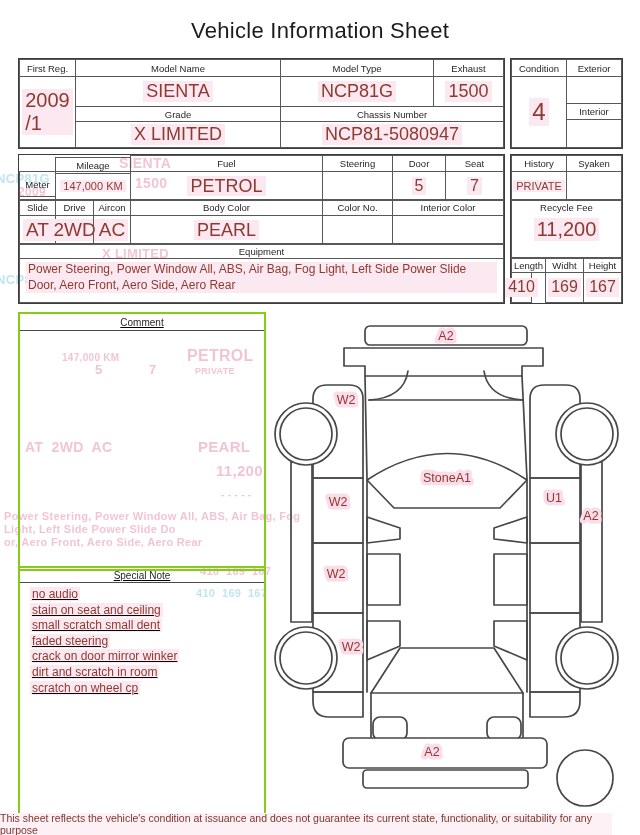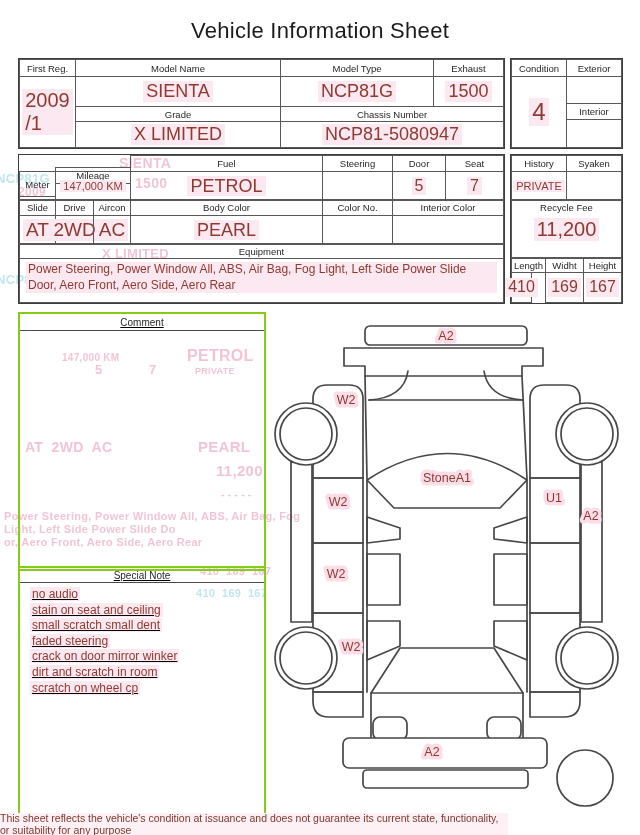--- a/index.html
+++ b/index.html
@@ -30,21 +30,21 @@
   .ghost{position:absolute;font-weight:600;letter-spacing:.3px;white-space:pre;
          opacity:.55;line-height:1.17;pointer-events:none;}
   .gp{color:#e893b4;}
   .gc{color:#8fd0e2;}
   
   .diagram{position:absolute;left:270px;top:315px;width:368px;height:505px;}
   .ln{fill:none;stroke:#474747;stroke-width:1.7;stroke-linejoin:round;stroke-linecap:round;}
   .lnf{fill:#fff;stroke:#474747;stroke-width:1.7;stroke-linejoin:round;}
   .dlabel{font-family:"Liberation Sans",sans-serif;font-size:12.5px;fill:#8e3a31;
           paint-order:stroke;stroke:#fbdde9;stroke-width:7;stroke-linejoin:round;text-anchor:middle;}
-  .footer{position:absolute;left:0;top:813px;width:508px;height:22px;background:#fdf1f6;
+  .footer{position:absolute;left:0;top:813px;width:612px;height:22px;background:#fdf1f6;
           display:flex;align-items:center;justify-content:center;font-size:10.5px;color:#7c372d;}
 </style>
 </head>
 <body>
 
 <div class="sheet">
 
   <div>
     <div class="ghost gp" style="left:119px;top:155px;font-size:14px">SIENTA</div>
     <div class="ghost gp" style="left:135px;top:175px;font-size:14px">1500</div>
@@ -105,21 +105,21 @@
       </div>
     <div class="cell hdr" style="left:55px;top:0;width:56px;height:18px">Exterior</div>
     <div class="cell val" style="left:55px;top:17px;width:56px;height:28px"></div>
     <div class="cell hdr" style="left:55px;top:44px;width:56px;height:17px">Interior</div>
     <div class="cell val" style="left:55px;top:60px;width:56px;height:29px"></div>
   </div>
 
   <div class="tbl" style="left:18px;top:154px;width:485px;height:148px">
     <div class="cell hdr" style="left:0;top:16px;width:37px;height:26px">Meter</div>
     <div class="cell val" style="left:0;top:16px;width:37px;height:30px"></div>
-    <div class="cell hdr" style="left:36px;top:12px;width:76px;height:17px">Mileage</div>
+    <div class="cell hdr" style="left:36px;top:2px;width:76px;height:17px">Mileage</div>
     <div class="cell val" style="left:36px;top:16px;width:76px;height:30px">
         <span class="hl f11">147,000 KM</span>
       </div>
     <div class="cell hdr" style="left:111px;top:0;width:193px;height:17px">Fuel</div>
     <div class="cell val" style="left:111px;top:16px;width:193px;height:30px">
         <span class="hl f18">PETROL</span>
       </div>
     <div class="cell hdr" style="left:303px;top:0;width:71px;height:17px">Steering</div>
     <div class="cell val" style="left:303px;top:16px;width:71px;height:30px"></div>
     <div class="cell hdr" style="left:373px;top:0;width:54px;height:17px">Door</div>

